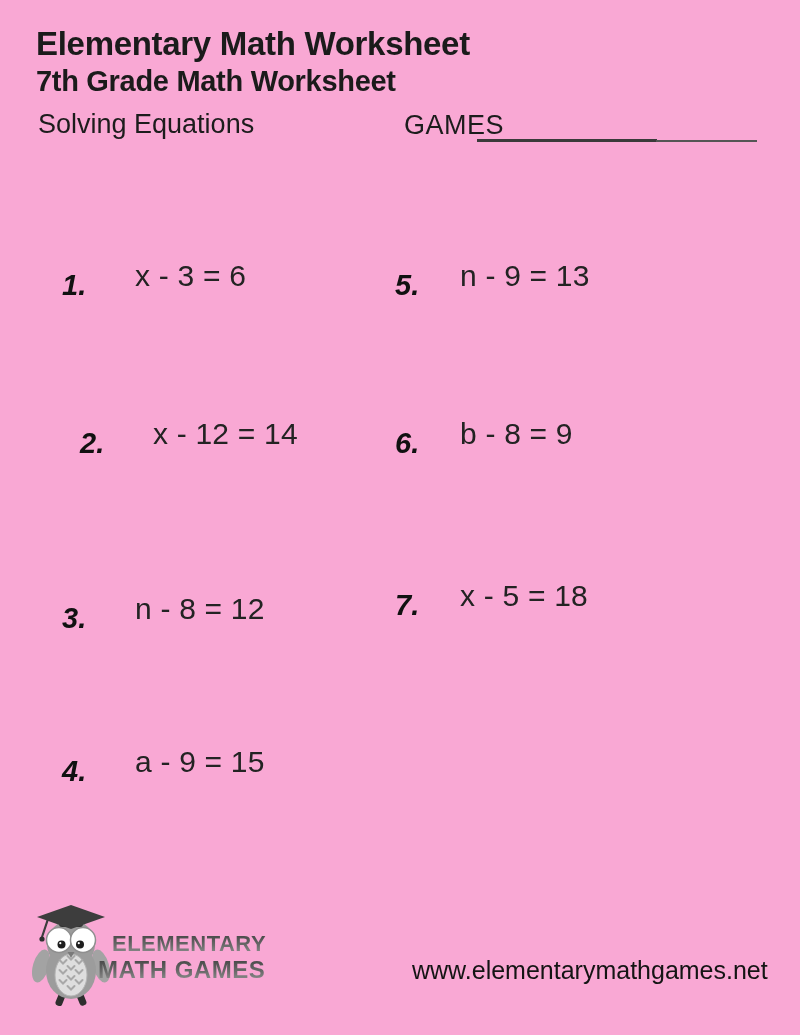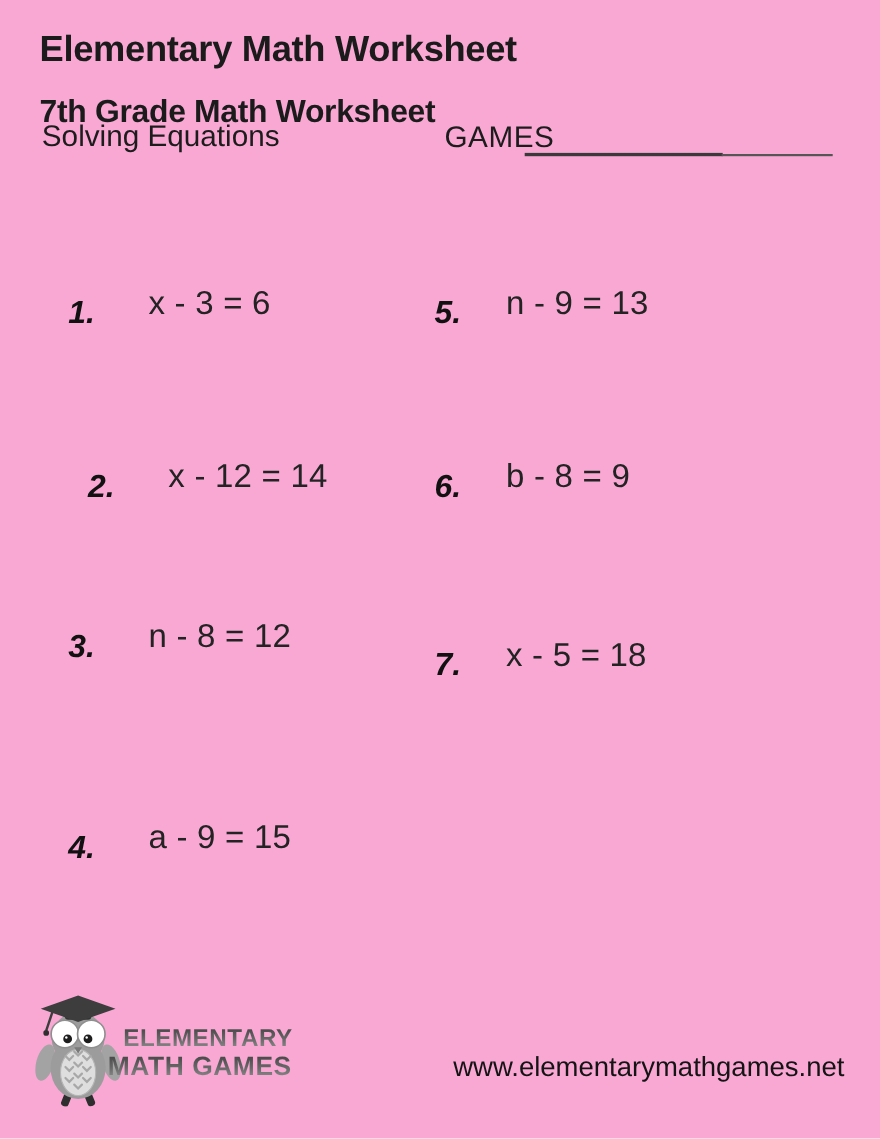--- a/index.html
+++ b/index.html
@@ -15,21 +15,21 @@
 
   
   .title{
     left:36px;top:25px;
     font-size:33px;font-weight:600;letter-spacing:-0.3px;
     color:#1b1b1b;white-space:nowrap;
   }
   .subtitle{
     left:36px;top:65px;
     font-size:29px;font-weight:700;letter-spacing:-0.3px;
-    color:#1b1b1b;white-space:nowrap;margin-top:21px;
+    color:#1b1b1b;white-space:nowrap;
   }
   .topic{
     left:38px;top:109px;
     font-size:27px;font-weight:400;
     color:#1c1c1c;white-space:nowrap;
   }
   .name-label{
     left:404px;top:110px;
     font-size:27px;font-weight:400;letter-spacing:0.5px;
     color:#1c1c1c;
@@ -101,21 +101,21 @@
     <span class="pnum">5.</span><span class="peq">n - 9 = 13</span>
   </div>
 
   <div class="problem col-left" style="left:80px;top:411px">
     <span class="pnum">2.</span><span class="peq">x - 12 = 14</span>
   </div>
   <div class="problem col-right" style="left:395px;top:411px">
     <span class="pnum">6.</span><span class="peq">b - 8 = 9</span>
   </div>
 
-  <div class="problem col-left" style="left:62px;top:556px">
+  <div class="problem col-left" style="left:62px;top:586px">
     <span class="pnum">3.</span><span class="peq">n - 8 = 12</span>
   </div>
   <div class="problem col-right" style="left:395px;top:573px">
     <span class="pnum">7.</span><span class="peq">x - 5 = 18</span>
   </div>
 
   <div class="problem col-left" style="left:62px;top:739px">
     <span class="pnum">4.</span><span class="peq">a - 9 = 15</span>
   </div>
 

